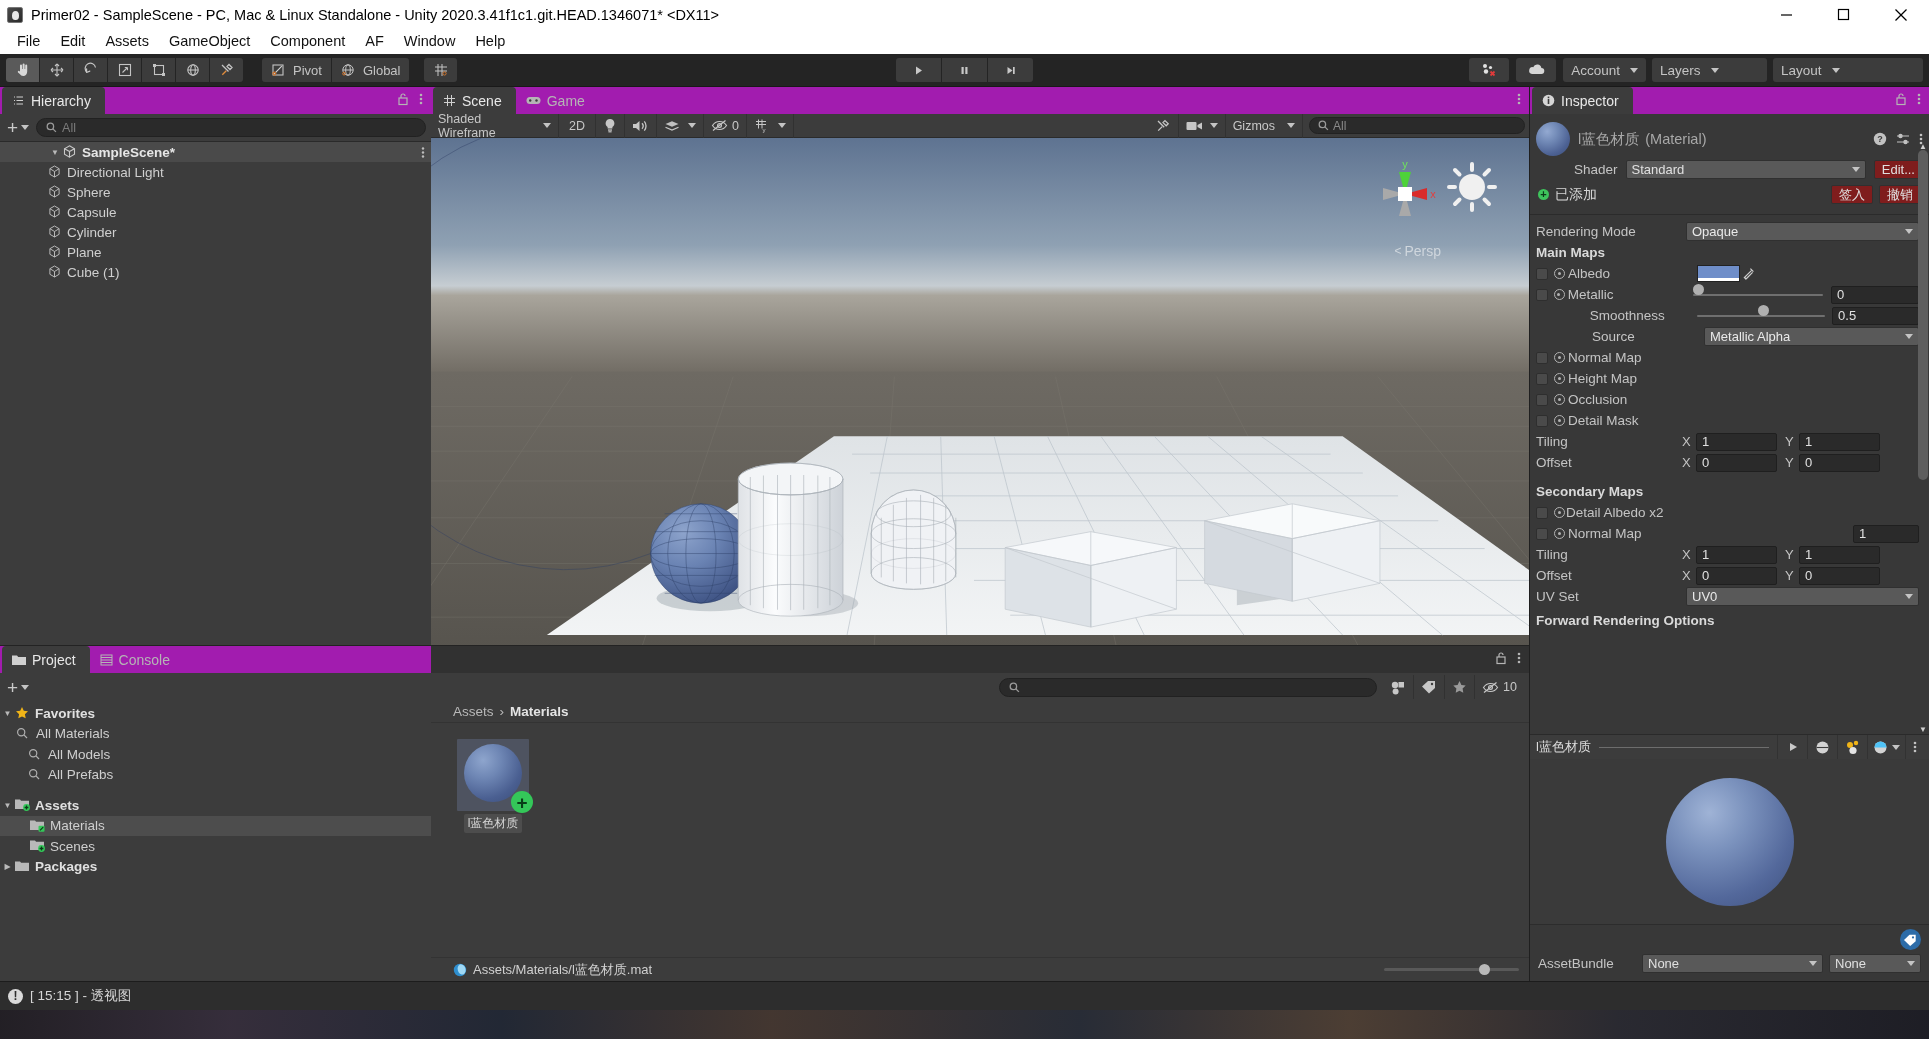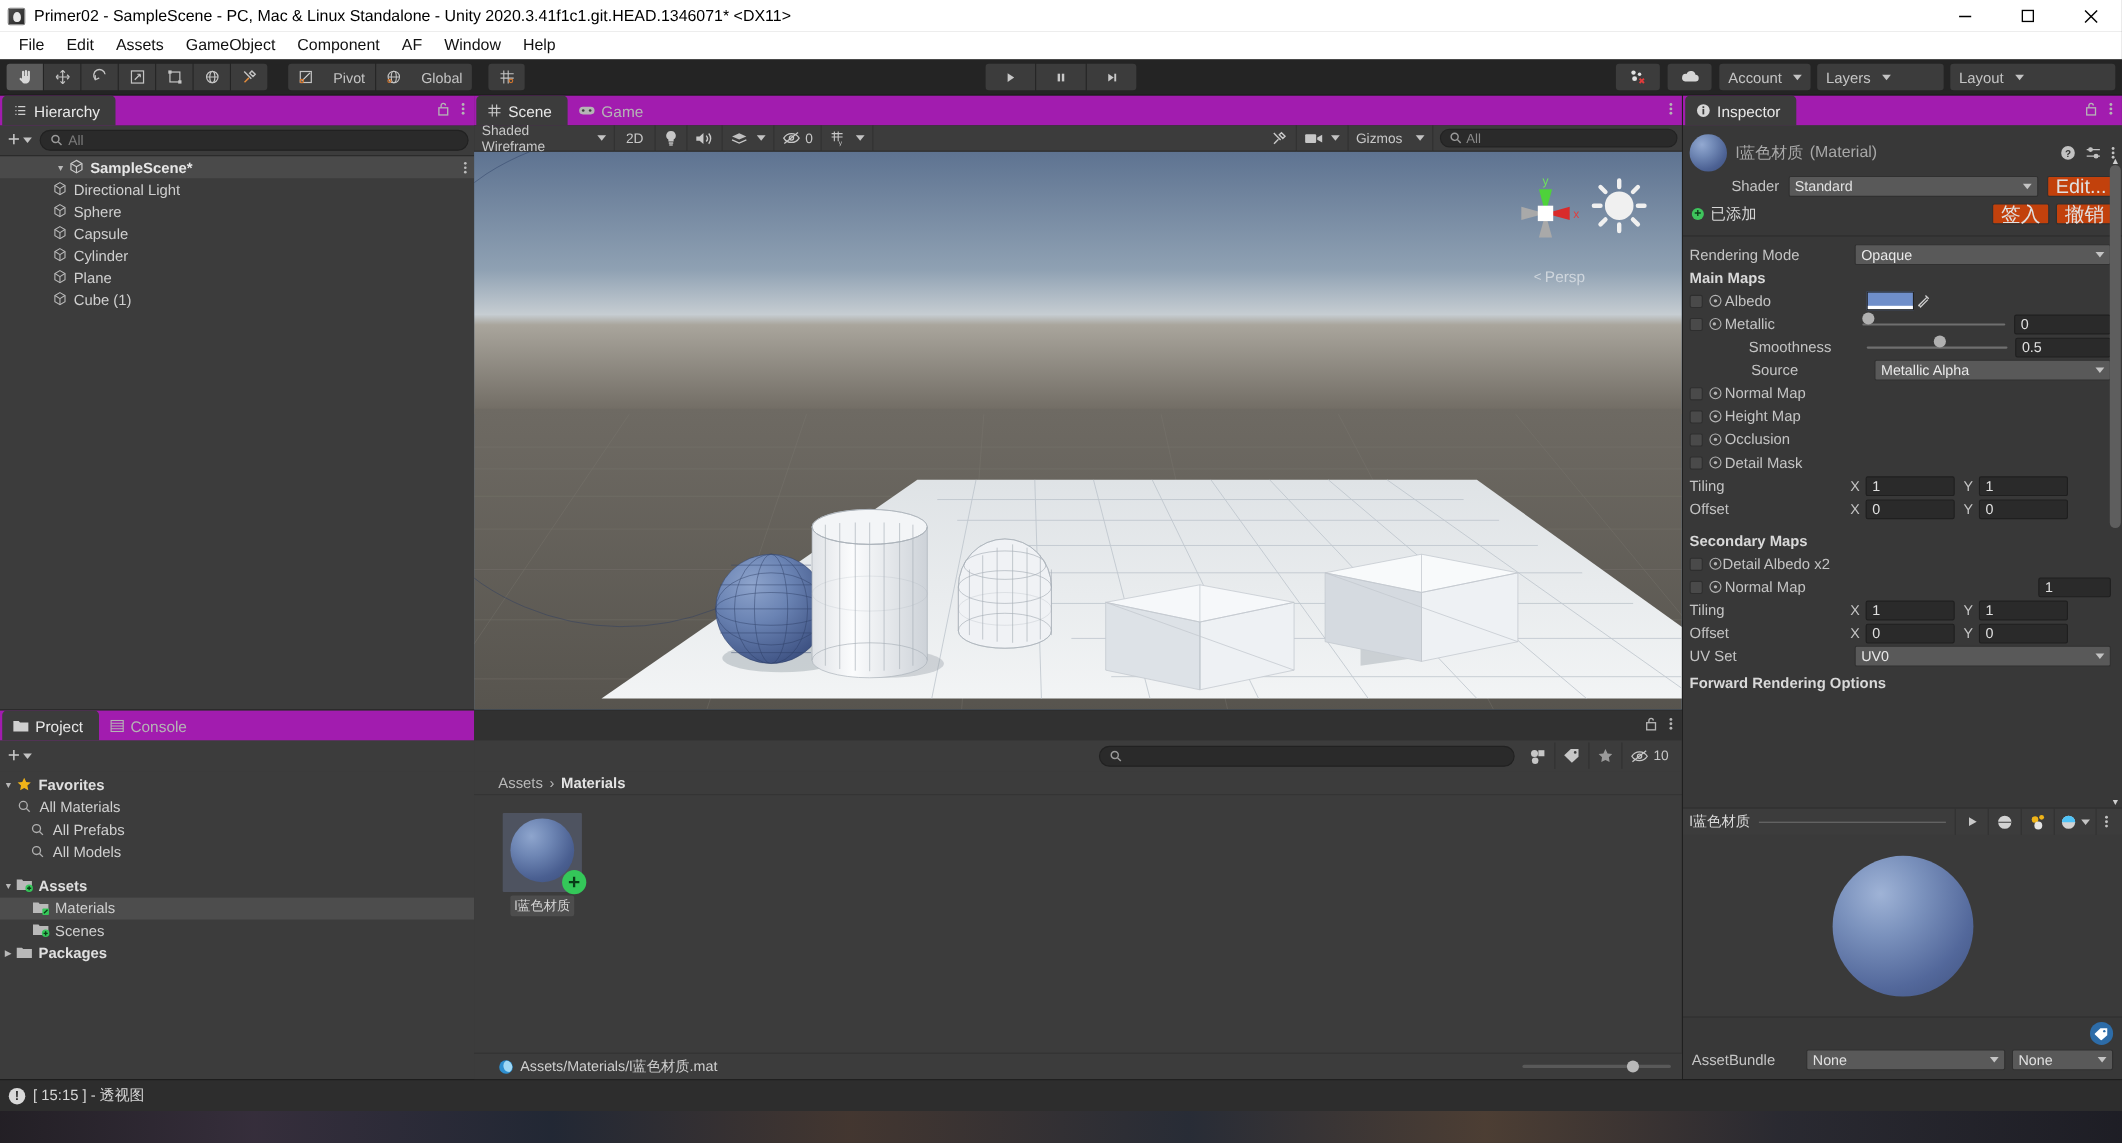--- a/index.html
+++ b/index.html
@@ -49,21 +49,21 @@
   .tgroup { display:flex; align-items:center; height:24px; margin-left:6px; }
   .tbtn {
     height:24px; min-width:33px; background:#3c3c3c; border:none;
     display:flex; align-items:center; justify-content:center;
     color:#c4c4c4; font-size:13px; margin-right:1px; position:relative;
   }
   .tbtn.sel { background:#5a5a5a; }
   .tbtn.first{ border-radius:3px 0 0 3px; }
   .tbtn.last { border-radius:0 3px 3px 0; }
   .tbtn.single{ border-radius:3px; }
-  .tbtn.wide { padding: 0 9px; min-width:auto; gap:18px; }
+  .tbtn.wide { padding: 0 9px; min-width:auto; gap:8px; }
   .play-group { position:absolute; left:50%; transform:translateX(-50%); display:flex; }
   .play-group .tbtn{ min-width:45px; }
   .right-group { position:absolute; right:6px; display:flex; align-items:center; gap:6px; }
   .dd {
     height:24px; background:#3c3c3c; border-radius:3px; color:#c4c4c4;
     display:flex; align-items:center; padding:0 8px; font-size:13.5px; gap:10px;
   }
   .caret { width:0;height:0;border-left:4px solid transparent;border-right:4px solid transparent;border-top:5px solid #c4c4c4; }
 
   
@@ -161,22 +161,22 @@
   .insp-title-row { flex:1; display:flex; align-items:center; gap:6px; }
   .insp-title { font-size:14.5px; color:#a8a8a8; }
   .insp-head-icons { display:flex; gap:9px; color:#c2c2c2; align-items:center; }
   .shader-row { display:flex; align-items:center; gap:8px; padding:4px 6px 0 44px; }
   .lbl { font-size:13.5px; color:#c4c4c4; }
   .field {
     height:19px; background:#595959; border:1px solid #303030; border-radius:2px;
     display:flex; align-items:center; padding:0 5px; font-size:13px; color:#e0e0e0;
     justify-content:space-between;
   }
-  .btn-sm { height:19px; background:#c2410c; border:1px solid #303030; border-radius:2px;
-    display:flex;align-items:center;justify-content:center;padding:0 7px;font-size:18px;color:#e0e0e0;}
+  .btn-sm { height:19px; background:#7f1d1d; border:1px solid #303030; border-radius:2px;
+    display:flex;align-items:center;justify-content:center;padding:0 7px;font-size:13px;color:#e0e0e0;}
   .added-row { display:flex; align-items:center; padding:6px 8px 6px 8px; gap:6px; }
   .dot-plus { width:11px;height:11px;border-radius:50%;background:#3ec45c; display:flex;align-items:center;justify-content:center;color:#0c3b19;font-size:11px;font-weight:bold;line-height:1;}
   .added-txt { font-size:14px; color:#d6d6d6; flex:1;}
   .sep { height:1px; background:#2b2b2b; margin:4px 0 6px 0;}
 
   .irow { display:flex; align-items:center; height:21px; padding:0 10px 0 6px; gap:0; }
   .irow .name { font-size:13.5px; color:#c4c4c4; }
   .irow .name.bold { font-weight:bold; color:#d9d9d9; }
   .chk { width:12px;height:12px;background:#4a4a4a;border:1px solid #2e2e2e;border-radius:2px; flex:0 0 12px;}
   .radio-dot { width:11px; height:11px; border-radius:50%; border:1.5px solid #b3b3b3; position:relative; flex:0 0 11px;}
@@ -549,30 +549,30 @@
                 </span>
               <span>All Materials</span>
             </div>
             <div class="trow" style="padding-left:28px">
               <span class="ti">
                   <svg width="13" height="13" viewBox="0 0 13 13" fill="none" stroke="#b0b0b0" stroke-width="1.2">
                     <circle cx="5.2" cy="5.2" r="3.6"></circle>
                     <path d="M7.9 7.9l3.1 3.1"></path>
                   </svg>
                 </span>
-              <span>All Prefabs</span>
+              <span>All Models</span>
             </div>
             <div class="trow" style="padding-left:28px">
               <span class="ti">
                   <svg width="13" height="13" viewBox="0 0 13 13" fill="none" stroke="#b0b0b0" stroke-width="1.2">
                     <circle cx="5.2" cy="5.2" r="3.6"></circle>
                     <path d="M7.9 7.9l3.1 3.1"></path>
                   </svg>
                 </span>
-              <span>All Models</span>
+              <span>All Prefabs</span>
             </div>
             <div style="height:10px"></div>
             <div class="trow">
               <span class="tri">▼</span>
               <span class="ti">
                 <svg width="16" height="14" viewBox="0 0 16 14">
                     <path d="M0 1.5h5l1.1 1.3H14V11H0z" fill="#b9b9b9"></path>
                     <circle cx="11.5" cy="9.5" r="3.4" fill="#34c759"></circle>
                     <path d="M11.5 7.6v3.8M9.6 9.5h3.8" stroke="#0b3c18" stroke-width="1.3"></path>
                   </svg>

